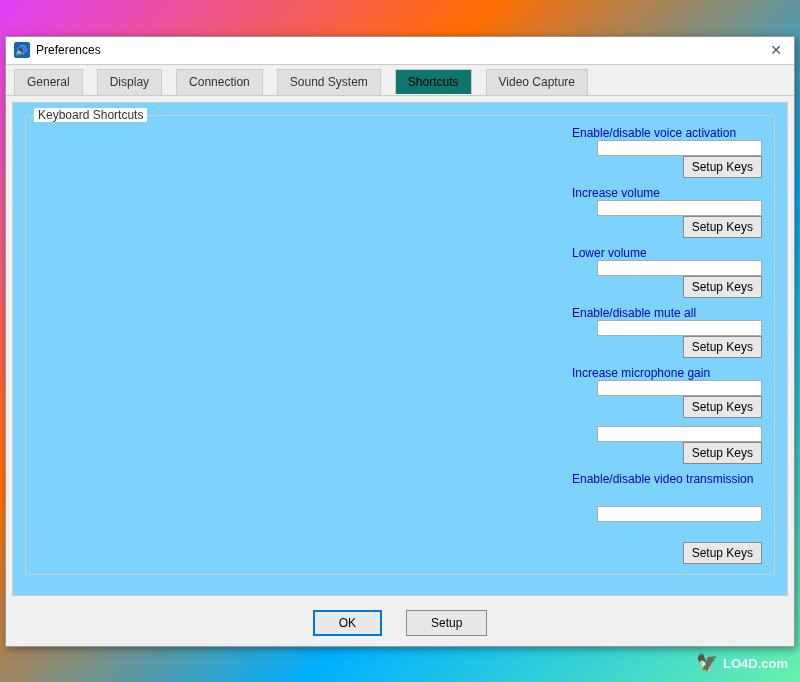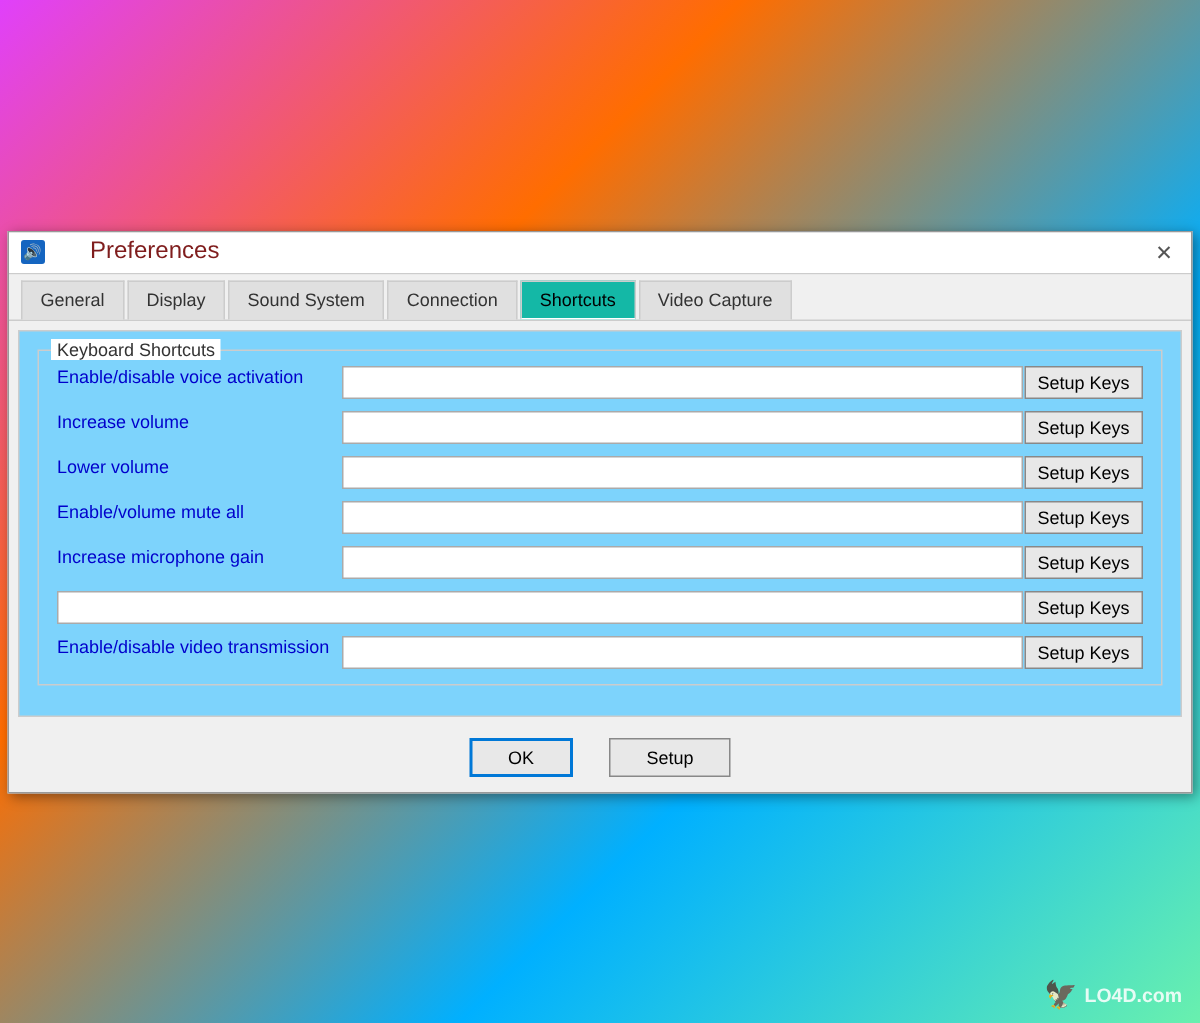--- a/index.html
+++ b/index.html
@@ -50,60 +50,59 @@
       background: #1565c0;
       border-radius: 2px;
       display: inline-flex;
       align-items: center;
       justify-content: center;
       color: white;
       font-size: 10px;
     }
 
     .title-text {
-      font-size: 16px;
-      color: #7f1d1d;
-      margin-left: 24px;
+      font-size: 12px;
+      color: #000000;
     }
 
     .close-btn {
       width: 20px;
       height: 20px;
       background: none;
       border: none;
       cursor: pointer;
       font-size: 14px;
       color: #555;
       display: flex;
       align-items: center;
       justify-content: center;
     }
 
     .tabs-bar {
       background: #f0f0f0;
       display: flex;
       padding: 4px 8px 0 8px;
       border-bottom: 1px solid #ccc;
-      gap: 0;
+      gap: 12px;
     }
 
     .tab {
       padding: 5px 12px;
       border: 1px solid #ccc;
       border-bottom: none;
       background: #e0e0e0;
       cursor: pointer;
       margin-right: 2px;
       color: #333;
       font-size: 12px;
       white-space: nowrap;
     }
 
     .tab.active {
-      background: #14b8a6;
+      background: #0f766e;
       border-bottom: 1px solid #ffffff;
       color: #000;
       font-weight: 500;
       position: relative;
       z-index: 1;
     }
 
     .content-area {
       background: #7dd3fc;
       margin: 6px;
@@ -124,26 +123,28 @@
       top: -8px;
       left: 8px;
       background: #ffffff;
       padding: 0 4px;
       font-size: 12px;
       color: #333;
     }
 
     .shortcut-row {
       display: flex;
-      align-items: flex-start;
+      align-items: flex-end;
       margin-bottom: 8px;
+      flex-direction: column;
     }
 
     .shortcut-row:last-child {
       margin-bottom: 0;
+      gap: 20px;
     }
 
     .shortcut-label {
       width: 190px;
       min-width: 190px;
       color: #0000cc;
       font-size: 12px;
     }
 
     .shortcut-input {
@@ -212,22 +213,22 @@
     <div class="title-bar-left">
       <span class="app-icon">🔊</span>
       <span class="title-text">Preferences</span>
     </div>
     <button class="close-btn">✕</button>
   </div>
 
   <div class="tabs-bar">
     <div class="tab">General</div>
     <div class="tab">Display</div>
+    <div class="tab">Connection</div>
     <div class="tab">Sound System</div>
-    <div class="tab">Connection</div>
     <div class="tab active">Shortcuts</div>
     <div class="tab">Video Capture</div>
   </div>
 
   <div class="content-area">
     <div class="group-box">
       <span class="group-box-title">Keyboard Shortcuts</span>
 
       <div id="shortcuts-container">
           <div class="shortcut-row">
@@ -239,21 +240,21 @@
             <span class="shortcut-label">Increase volume</span>
             <input type="text" class="shortcut-input" style="">
             <button class="setup-btn">Setup Keys</button>
           </div>
           <div class="shortcut-row">
             <span class="shortcut-label">Lower volume</span>
             <input type="text" class="shortcut-input" style="">
             <button class="setup-btn">Setup Keys</button>
           </div>
           <div class="shortcut-row">
-            <span class="shortcut-label">Enable/volume mute all</span>
+            <span class="shortcut-label">Enable/disable mute all</span>
             <input type="text" class="shortcut-input" style="">
             <button class="setup-btn">Setup Keys</button>
           </div>
           <div class="shortcut-row">
             <span class="shortcut-label">Increase microphone gain</span>
             <input type="text" class="shortcut-input" style="">
             <button class="setup-btn">Setup Keys</button>
           </div>
           <div class="shortcut-row">
             <input type="text" class="shortcut-input" style="">

